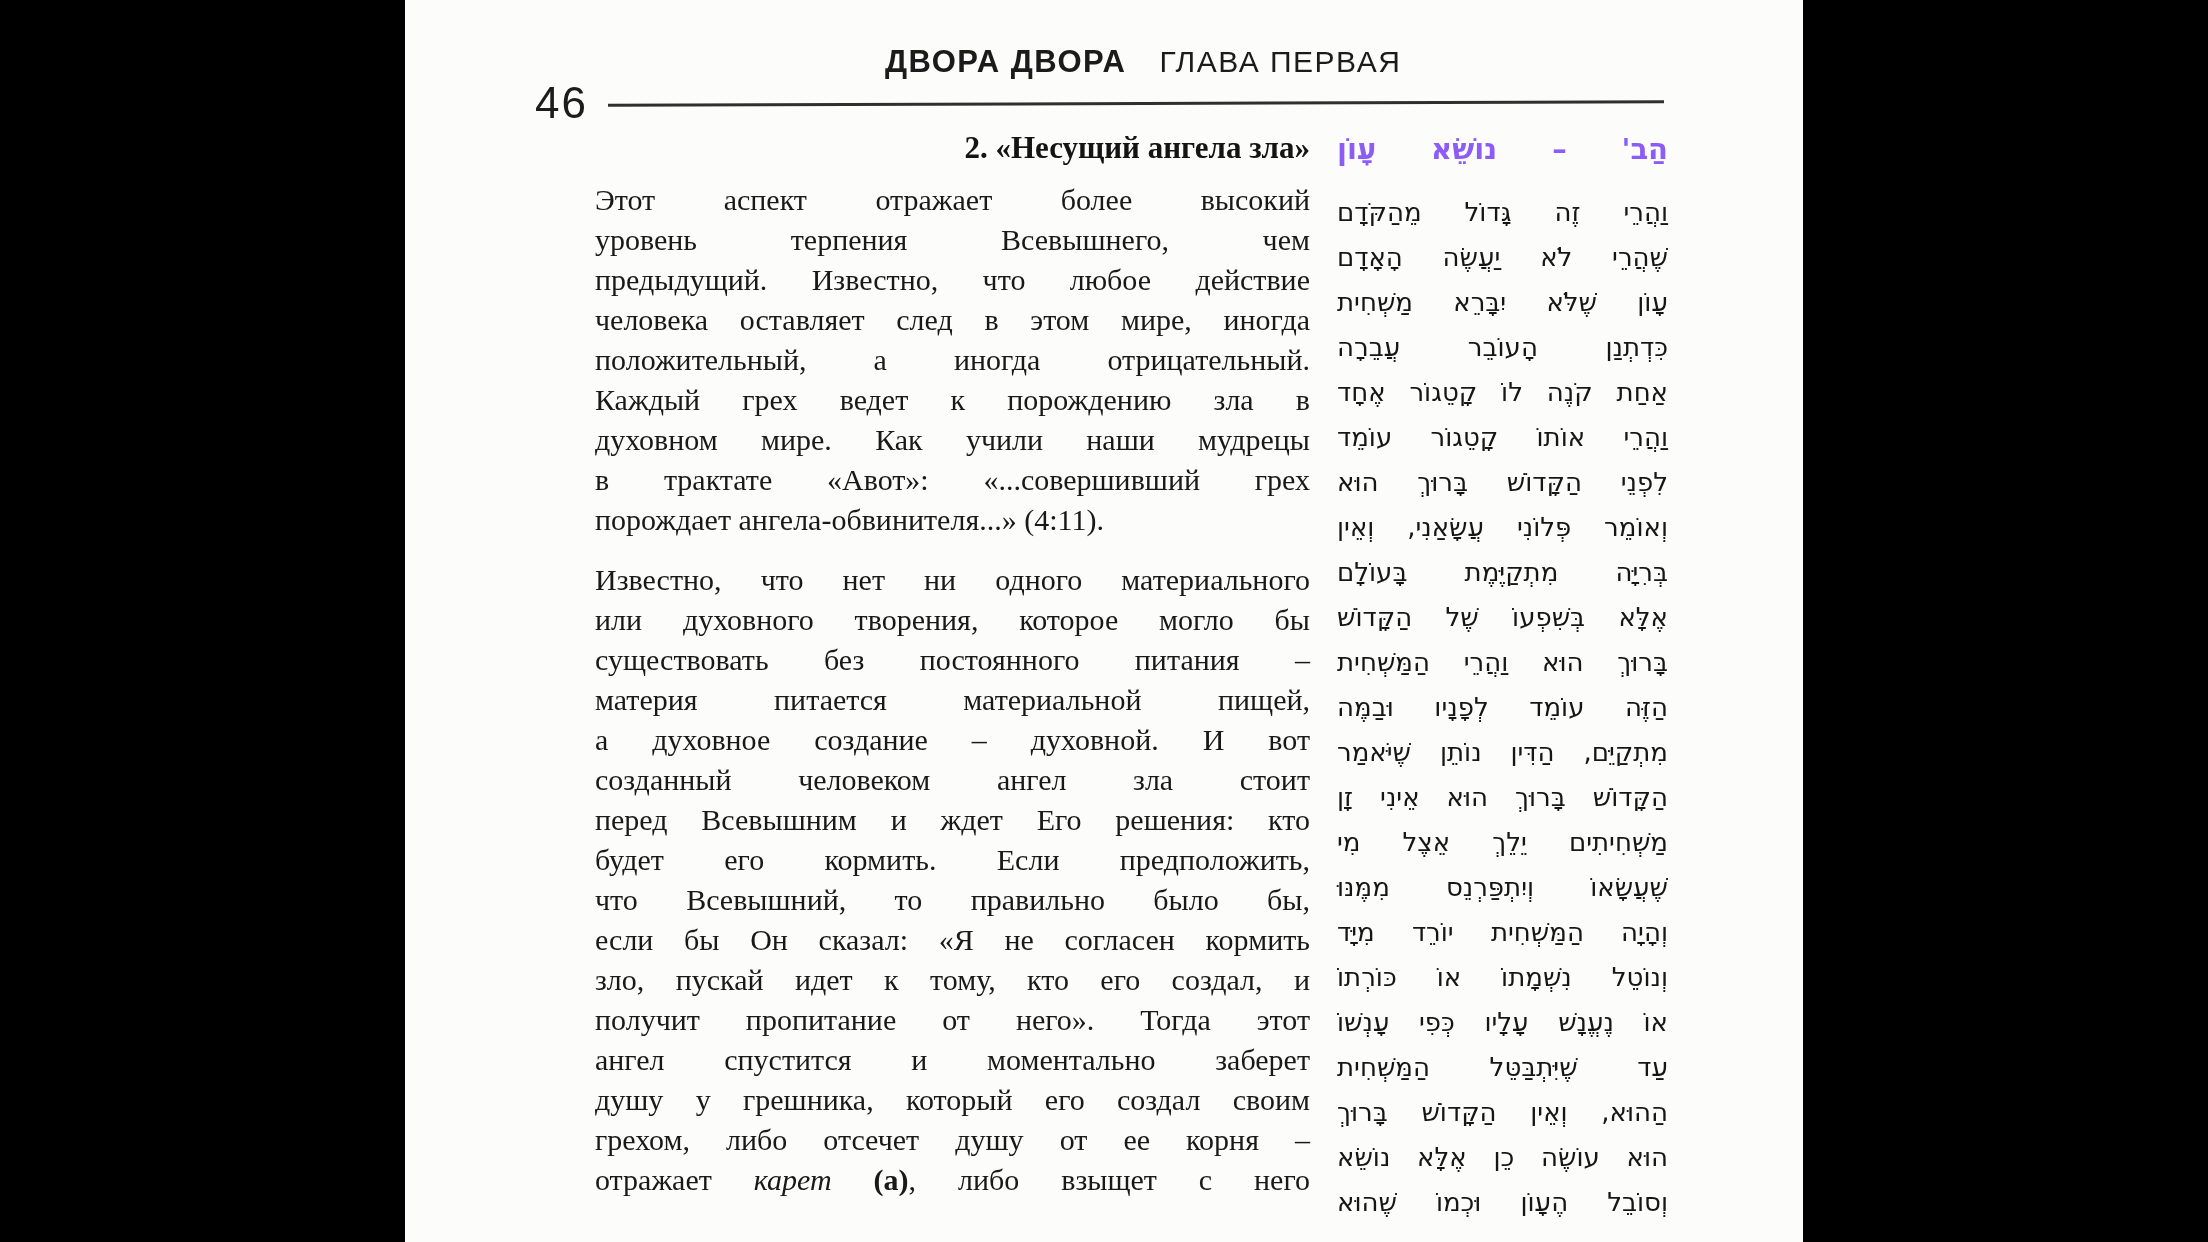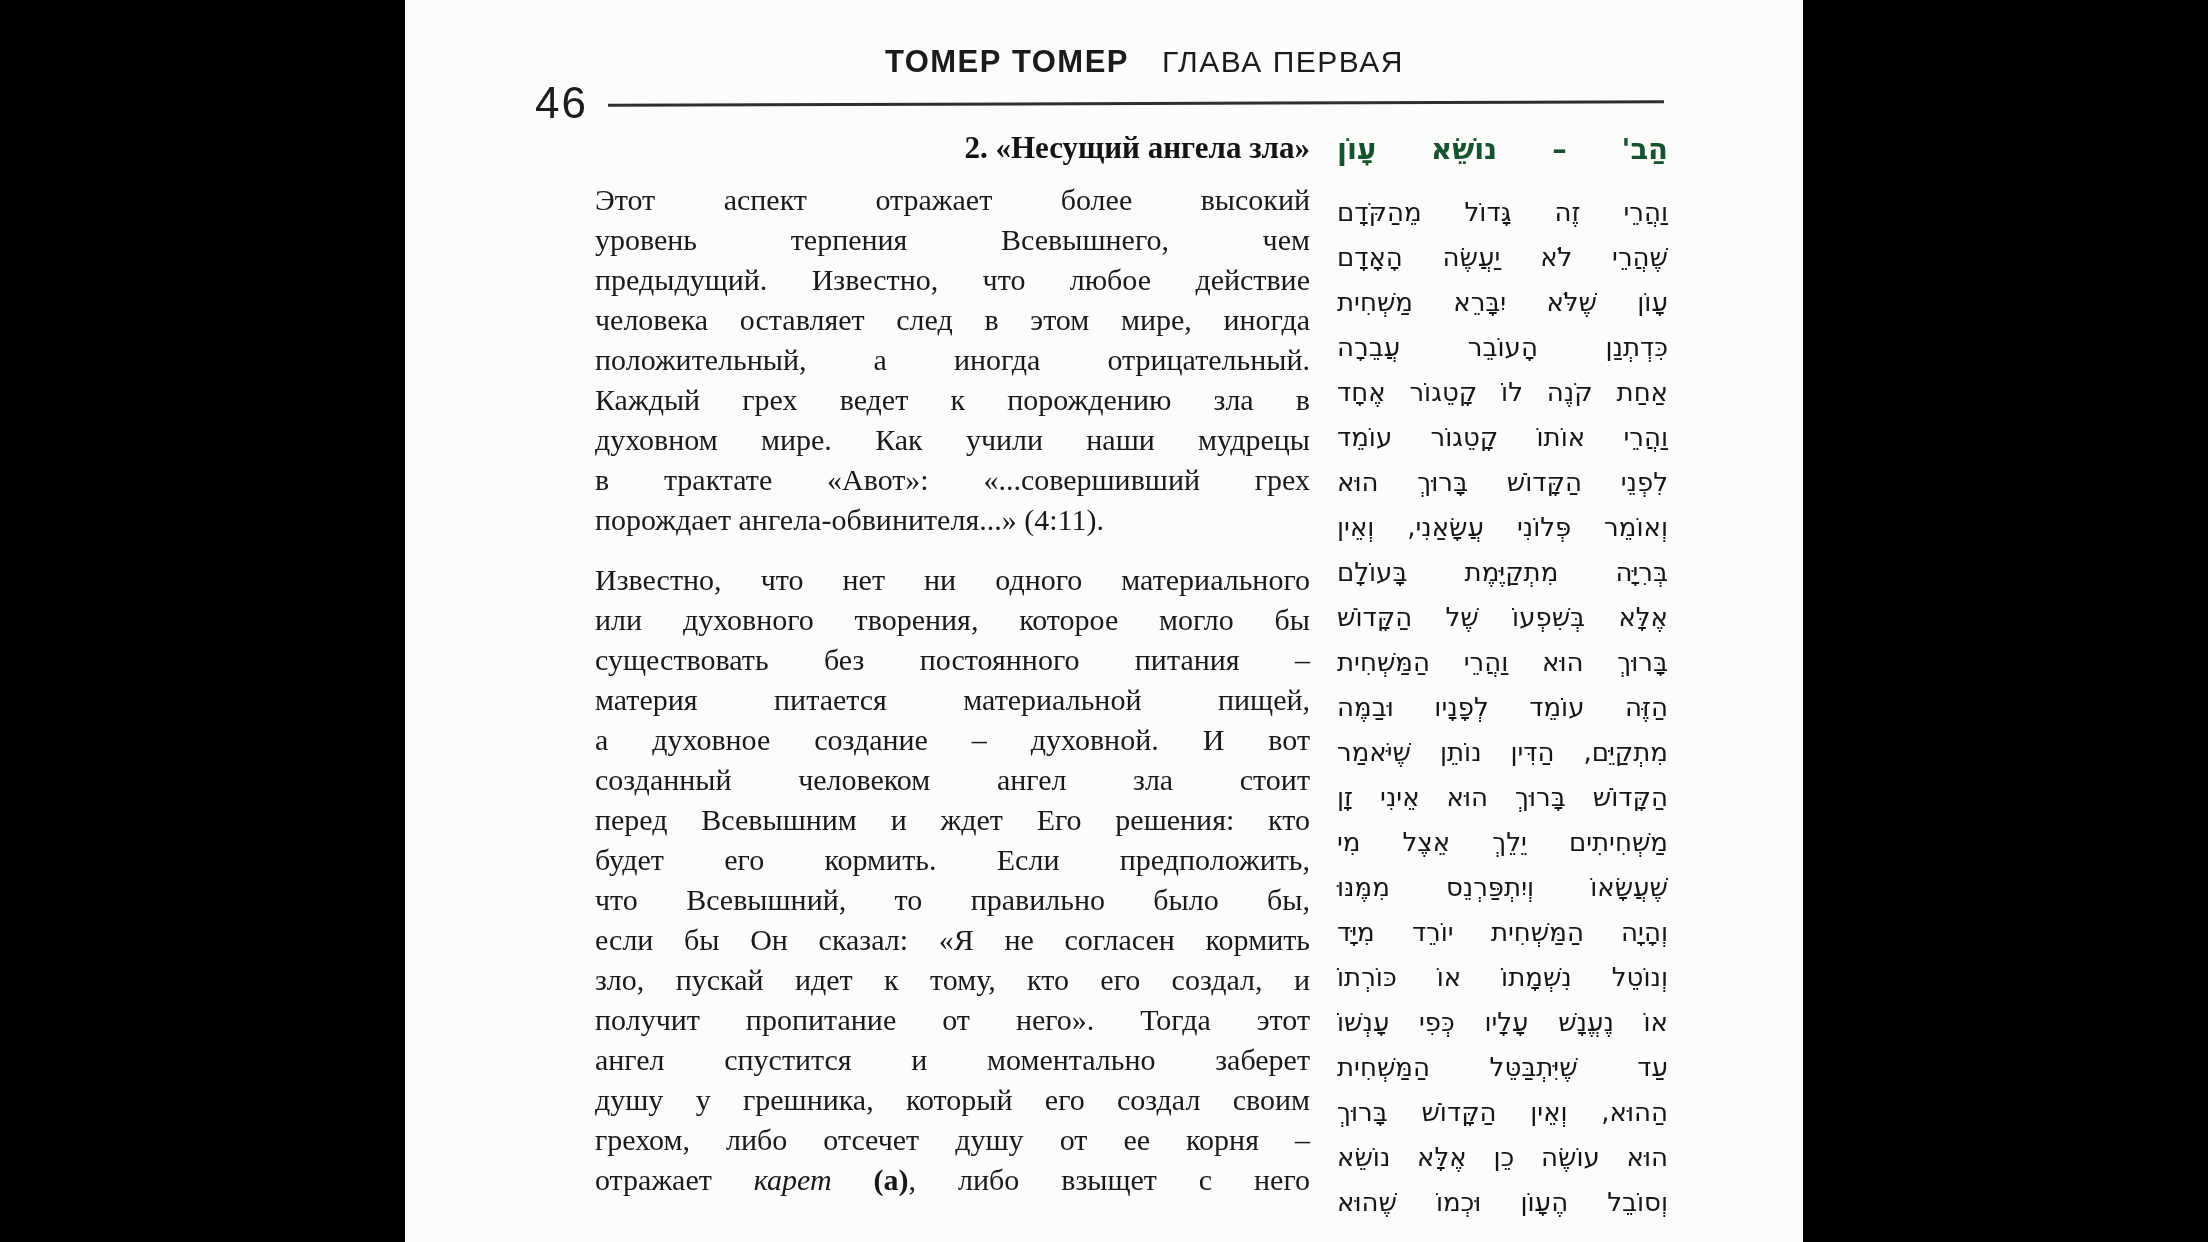--- a/index.html
+++ b/index.html
@@ -73,21 +73,21 @@
   }
   .he-heading {
     position: absolute;
     left: 932px;
     top: 132px;
     width: 331px;
     direction: rtl;
     font-family: "DejaVu Sans", sans-serif;
     font-weight: bold;
     font-size: 29px;
-    color: #14532d;
+    color: #8b5cf6;
   }
   .ru-col {
     position: absolute;
     left: 190px;
     top: 180px;
     width: 715px;
     font-size: 30px;
     line-height: 40px;
     color: #191919;
   }
@@ -122,21 +122,21 @@
 </style>
 </head>
 <body>
 
 <div class="stage">
   <div class="book-page">
 
     <div class="page-number">46</div>
 
     <div class="running-header">
-      <span class="book-title">ТОМЕР ТОМЕР</span><span class="chapter-title">ГЛАВА ПЕРВАЯ</span>
+      <span class="book-title">ДВОРА ДВОРА</span><span class="chapter-title">ГЛАВА ПЕРВАЯ</span>
     </div>
 
     <div class="header-rule"></div>
 
     <div class="ru-heading">2. «Несущий ангела зла»</div>
 
     <div class="he-heading jline">הַב' – נוֹשֵׂא עָוֹן</div>
 
     <div class="ru-col">
       <div>

